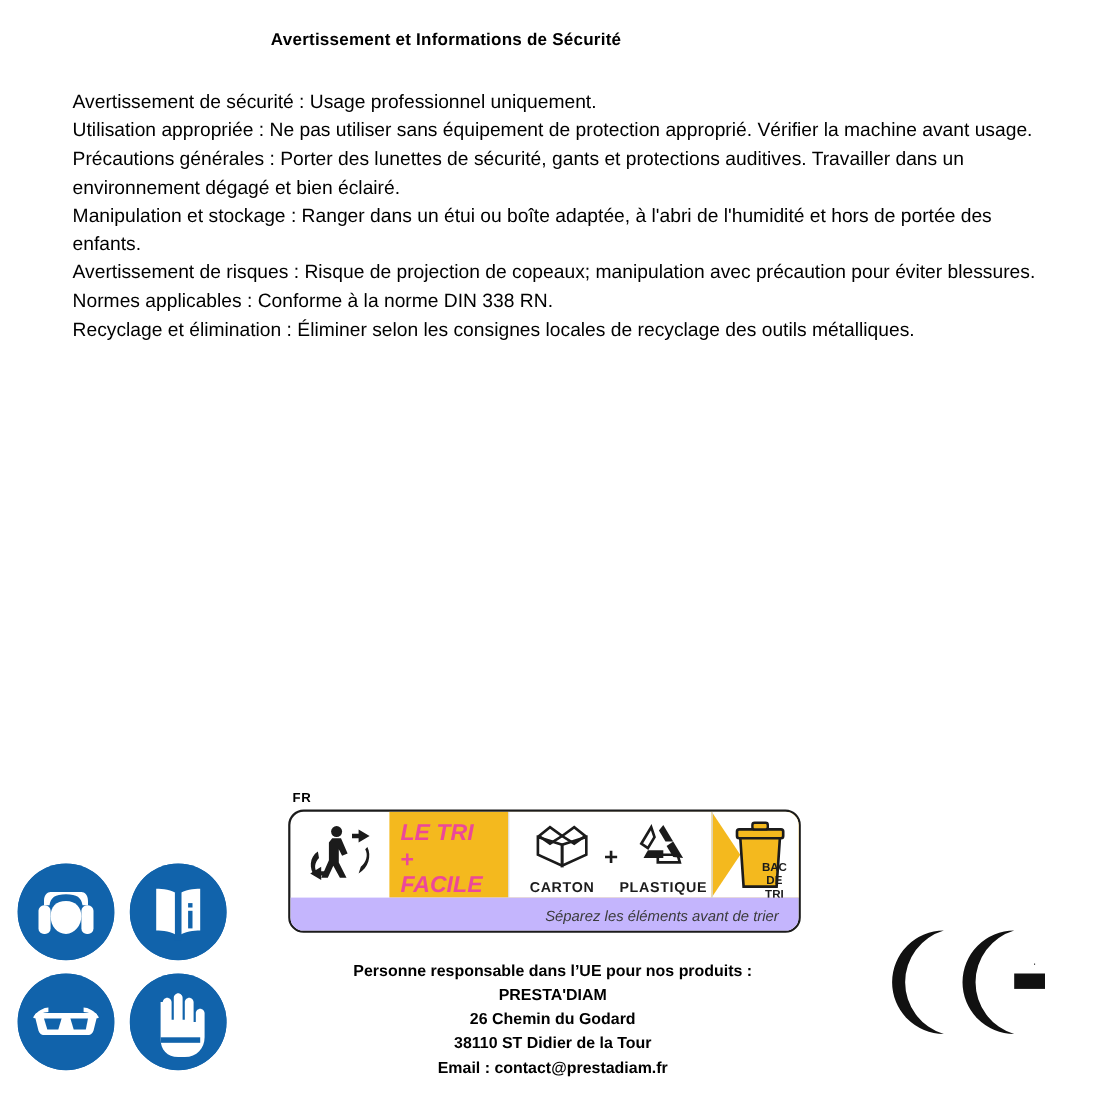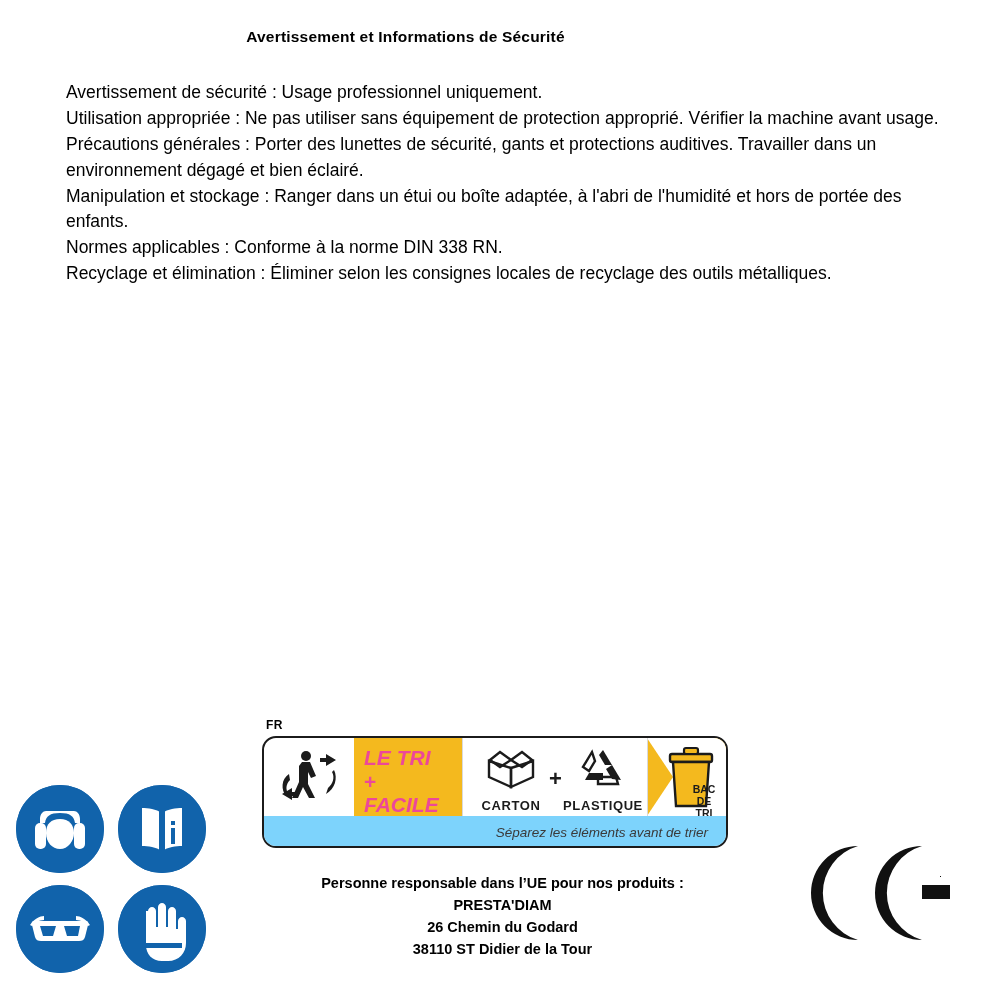--- a/index.html
+++ b/index.html
@@ -184,21 +184,21 @@
     text-align: center;
     color: #1b1b1b;
     margin-top: 32px;
   }
   .triman-footer {
     position: absolute;
     left: 0;
     top: 78px;
     width: 462px;
     height: 32px;
-    background: #7dd3fc;
+    background: #c4b5fd;
     display: flex;
     align-items: center;
     justify-content: flex-end;
     padding-right: 18px;
     box-sizing: border-box;
     font-size: 13.5px;
     font-style: italic;
     color: #3a3a3a;
   }
 
@@ -227,20 +227,21 @@
 </head>
 <body>
 
 <div class="doc-title">Avertissement et Informations de Sécurité</div>
 
 <div class="body-block">
   <p>Avertissement de sécurité : Usage professionnel uniquement.</p>
   <p>Utilisation appropriée : Ne pas utiliser sans équipement de protection approprié. Vérifier la machine avant usage.</p>
   <p>Précautions générales : Porter des lunettes de sécurité, gants et protections auditives. Travailler dans un environnement dégagé et bien éclairé.</p>
   <p>Manipulation et stockage : Ranger dans un étui ou boîte adaptée, à l'abri de l'humidité et hors de portée des enfants.</p>
+  <p>Avertissement de risques : Risque de projection de copeaux; manipulation avec précaution pour éviter blessures.</p>
   <p>Normes applicables : Conforme à la norme DIN 338 RN.</p>
   <p>Recyclage et élimination : Éliminer selon les consignes locales de recyclage des outils métalliques.</p>
 </div>
 
 <div class="picto-grid">
 
   <div class="picto p1">
     <svg width="88" height="88" viewBox="0 0 88 88" aria-hidden="true">
       <circle cx="44" cy="44" r="44" fill="#1163ab"></circle>
       <path d="M24 34c0-5 3-8 6-8h28c3 0 6 3 6 8v4h-5c-1-7-5-10-15-10s-14 3-15 10h-5z" fill="#ffffff"></path>
@@ -349,20 +350,21 @@
 
     <div class="triman-footer">Séparez les éléments avant de trier</div>
   </div>
 </div>
 
 <div class="resp-block">
   <div class="line"><span>Personne responsable dans l’</span><span>UE</span><span> pour nos produits :</span></div>
   <div class="line">PRESTA'DIAM</div>
   <div class="line">26 Chemin du Godard</div>
   <div class="line">38110 ST Didier de la Tour</div>
+  <div class="line"><span>Email :</span> <span>contact@prestadiam.fr</span></div>
 </div>
 
 <div class="ce-mark">
   <svg width="150" height="110" viewBox="0 0 150 110" aria-hidden="true">
 
     <path d="M58 8A49 49 0 0 0 58 102 A40 40 0 0 1 58 8Z" fill="#111111"></path>
 
     <path d="M78 8A49 49 0 0 0 78 102 A40 40 0 0 1 78 8Z" fill="#111111" transform="translate(44,0)"></path>
     <rect x="140" y="38" width="1" height="1" fill="#111111"></rect>
     <rect x="122" y="47" width="30" height="14" fill="#111111"></rect>

